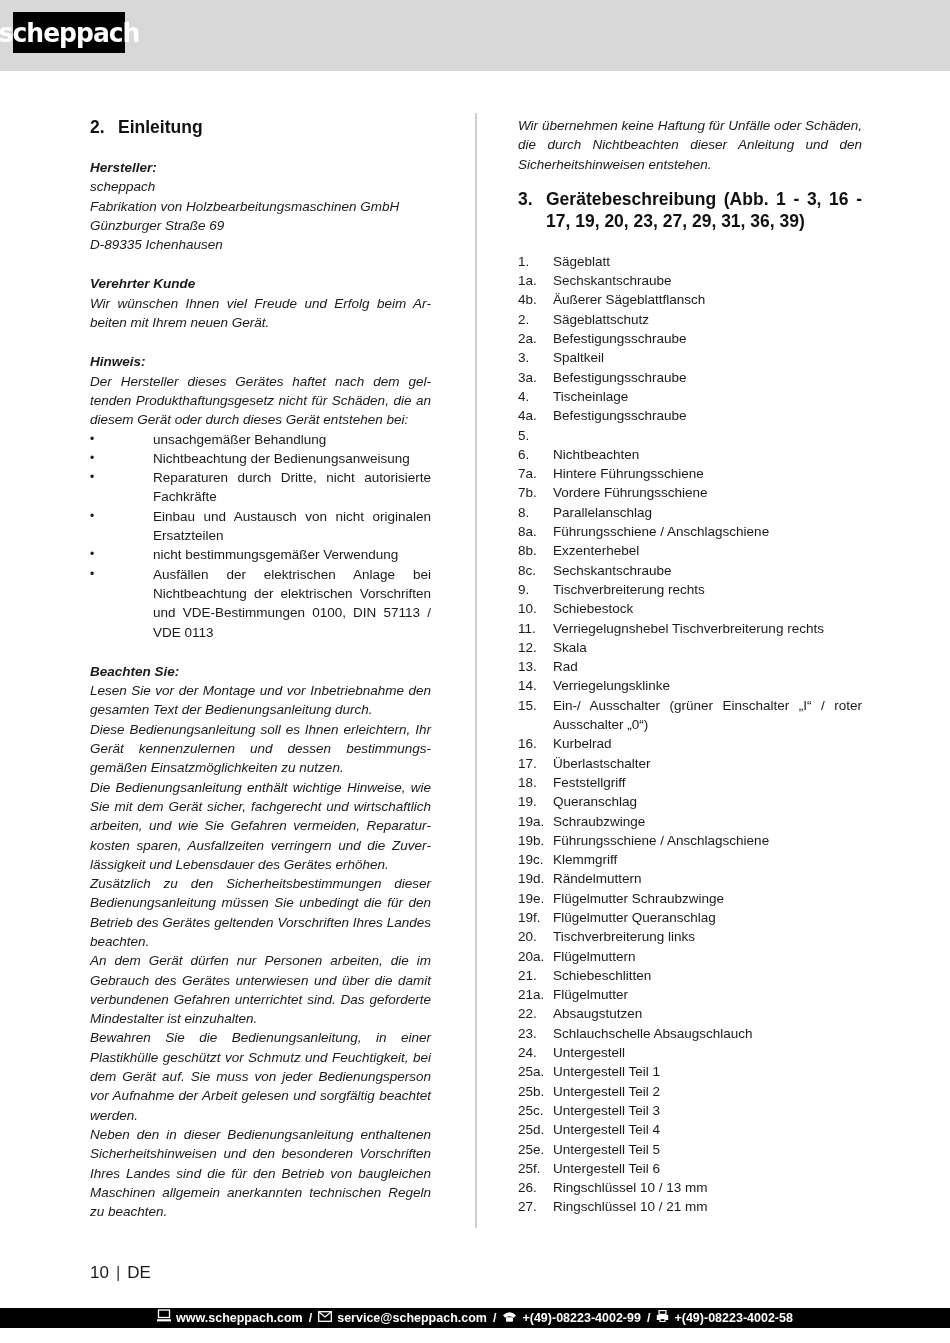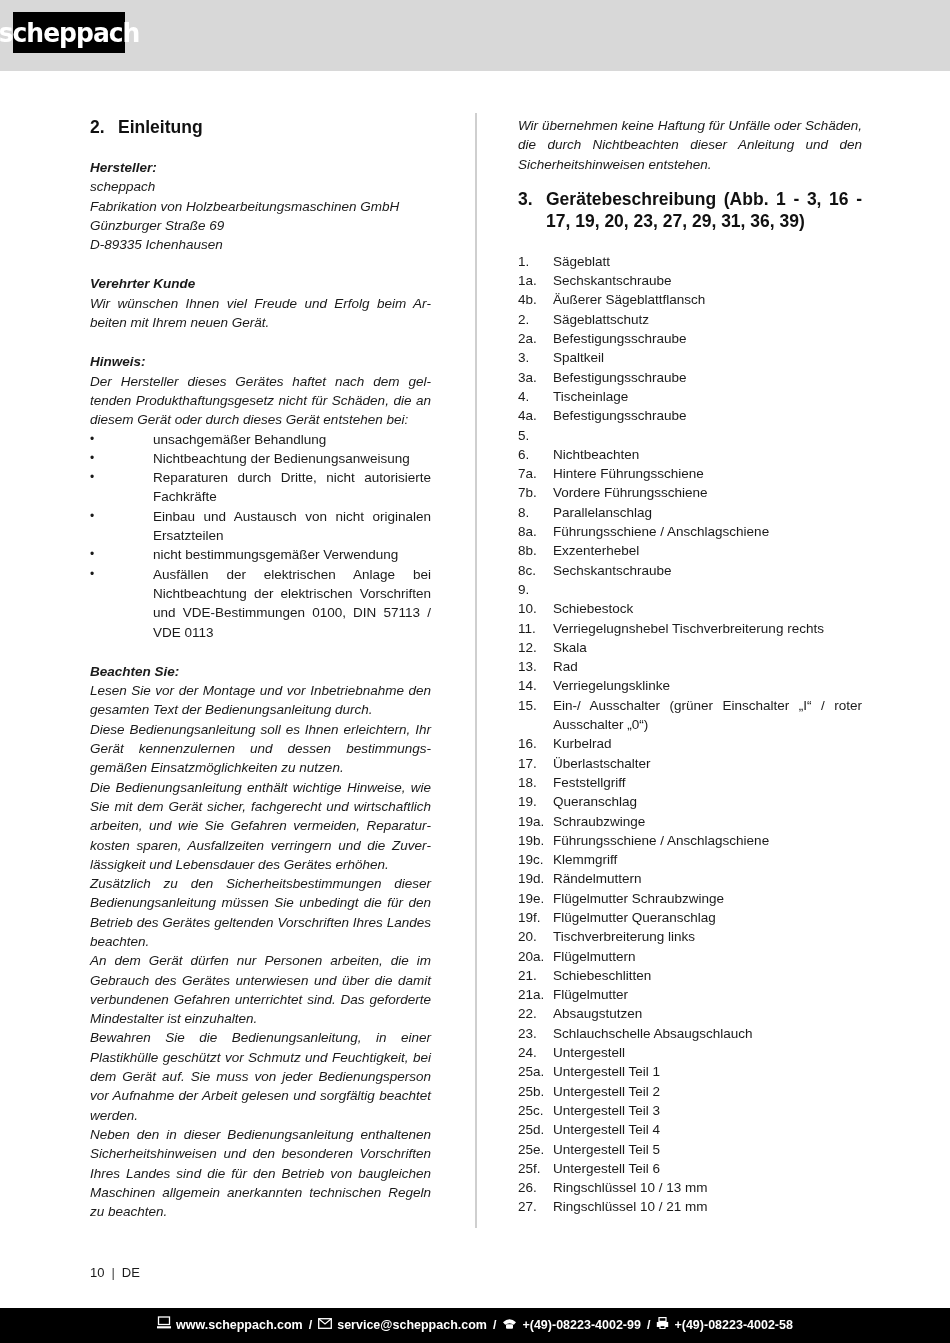--- a/index.html
+++ b/index.html
@@ -87,29 +87,29 @@
   .h3 { margin-bottom: 20px; }
 
   .item { display: flex; }
   .item .inum { width: 35px; flex-shrink: 0; }
   .item .ilbl { flex: 1; text-align: justify; hyphens: manual; }
 
   
   .page-num {
     position: absolute;
     left: 90px; top: 1263px;
-    font-size: 13px;
+    font-size: 17px;
     color: #1a1a1a;
   }
   .pn-sep { margin: 0 7px; color: #444; }
 
   .footer-bar {
     position: absolute;
     left: 0; top: 1308px;
-    width: 950px; height: 35px;
+    width: 950px; height: 20px;
     background: #000;
     color: #fff;
     display: flex;
     align-items: center;
     justify-content: center;
     font-size: 12.5px;
     font-weight: bold;
     line-height: 35px;
   }
   .f-item { display: inline-flex; align-items: center; gap: 5px; }
@@ -305,20 +305,21 @@
           <span class="ilbl">Exzenterhebel</span>
         </div>
 
         <div class="item">
           <span class="inum">8c.</span>
           <span class="ilbl">Sechskantschraube</span>
         </div>
 
         <div class="item">
           <span class="inum">9.</span>
+          <span class="ilbl">Tischverbreiterung rechts</span>
         </div>
 
         <div class="item">
           <span class="inum">10.</span>
           <span class="ilbl">Schiebestock</span>
         </div>
 
         <div class="item">
           <span class="inum">11.</span>
           <span class="ilbl">Verriegelugnshebel Tischverbreiterung rechts</span>

